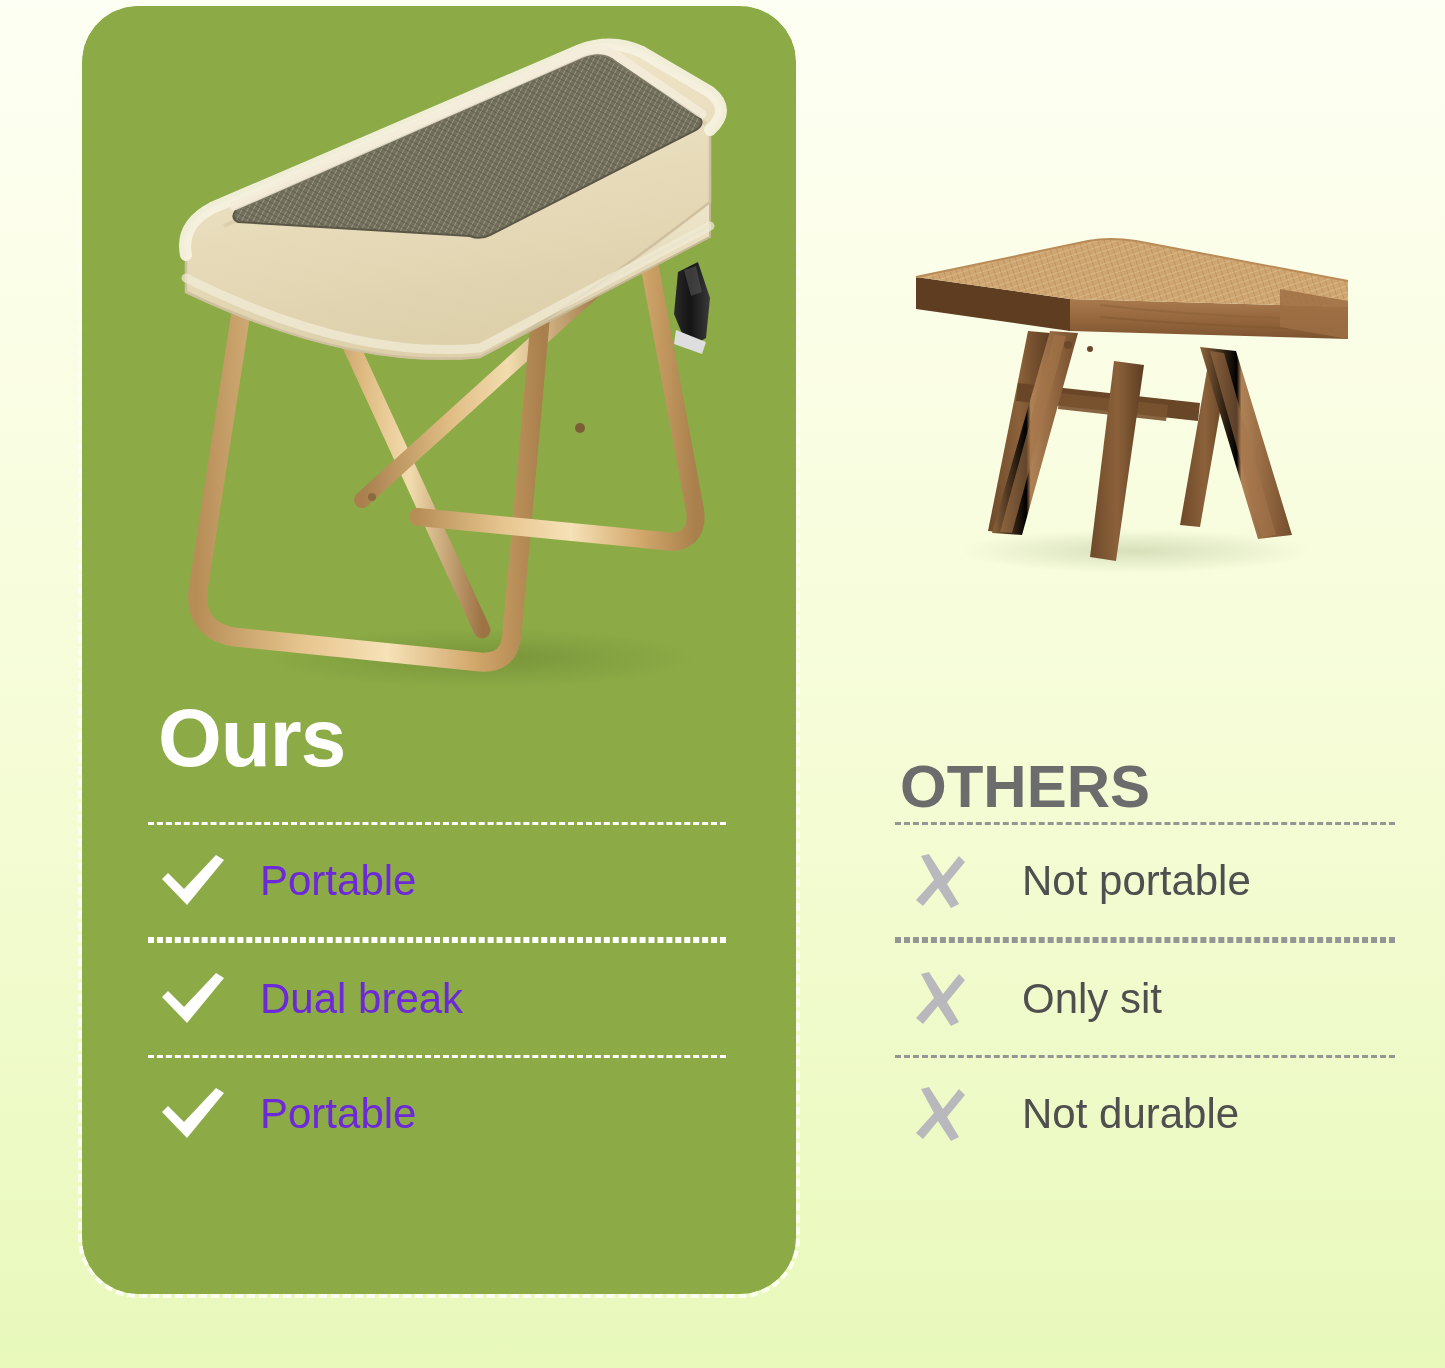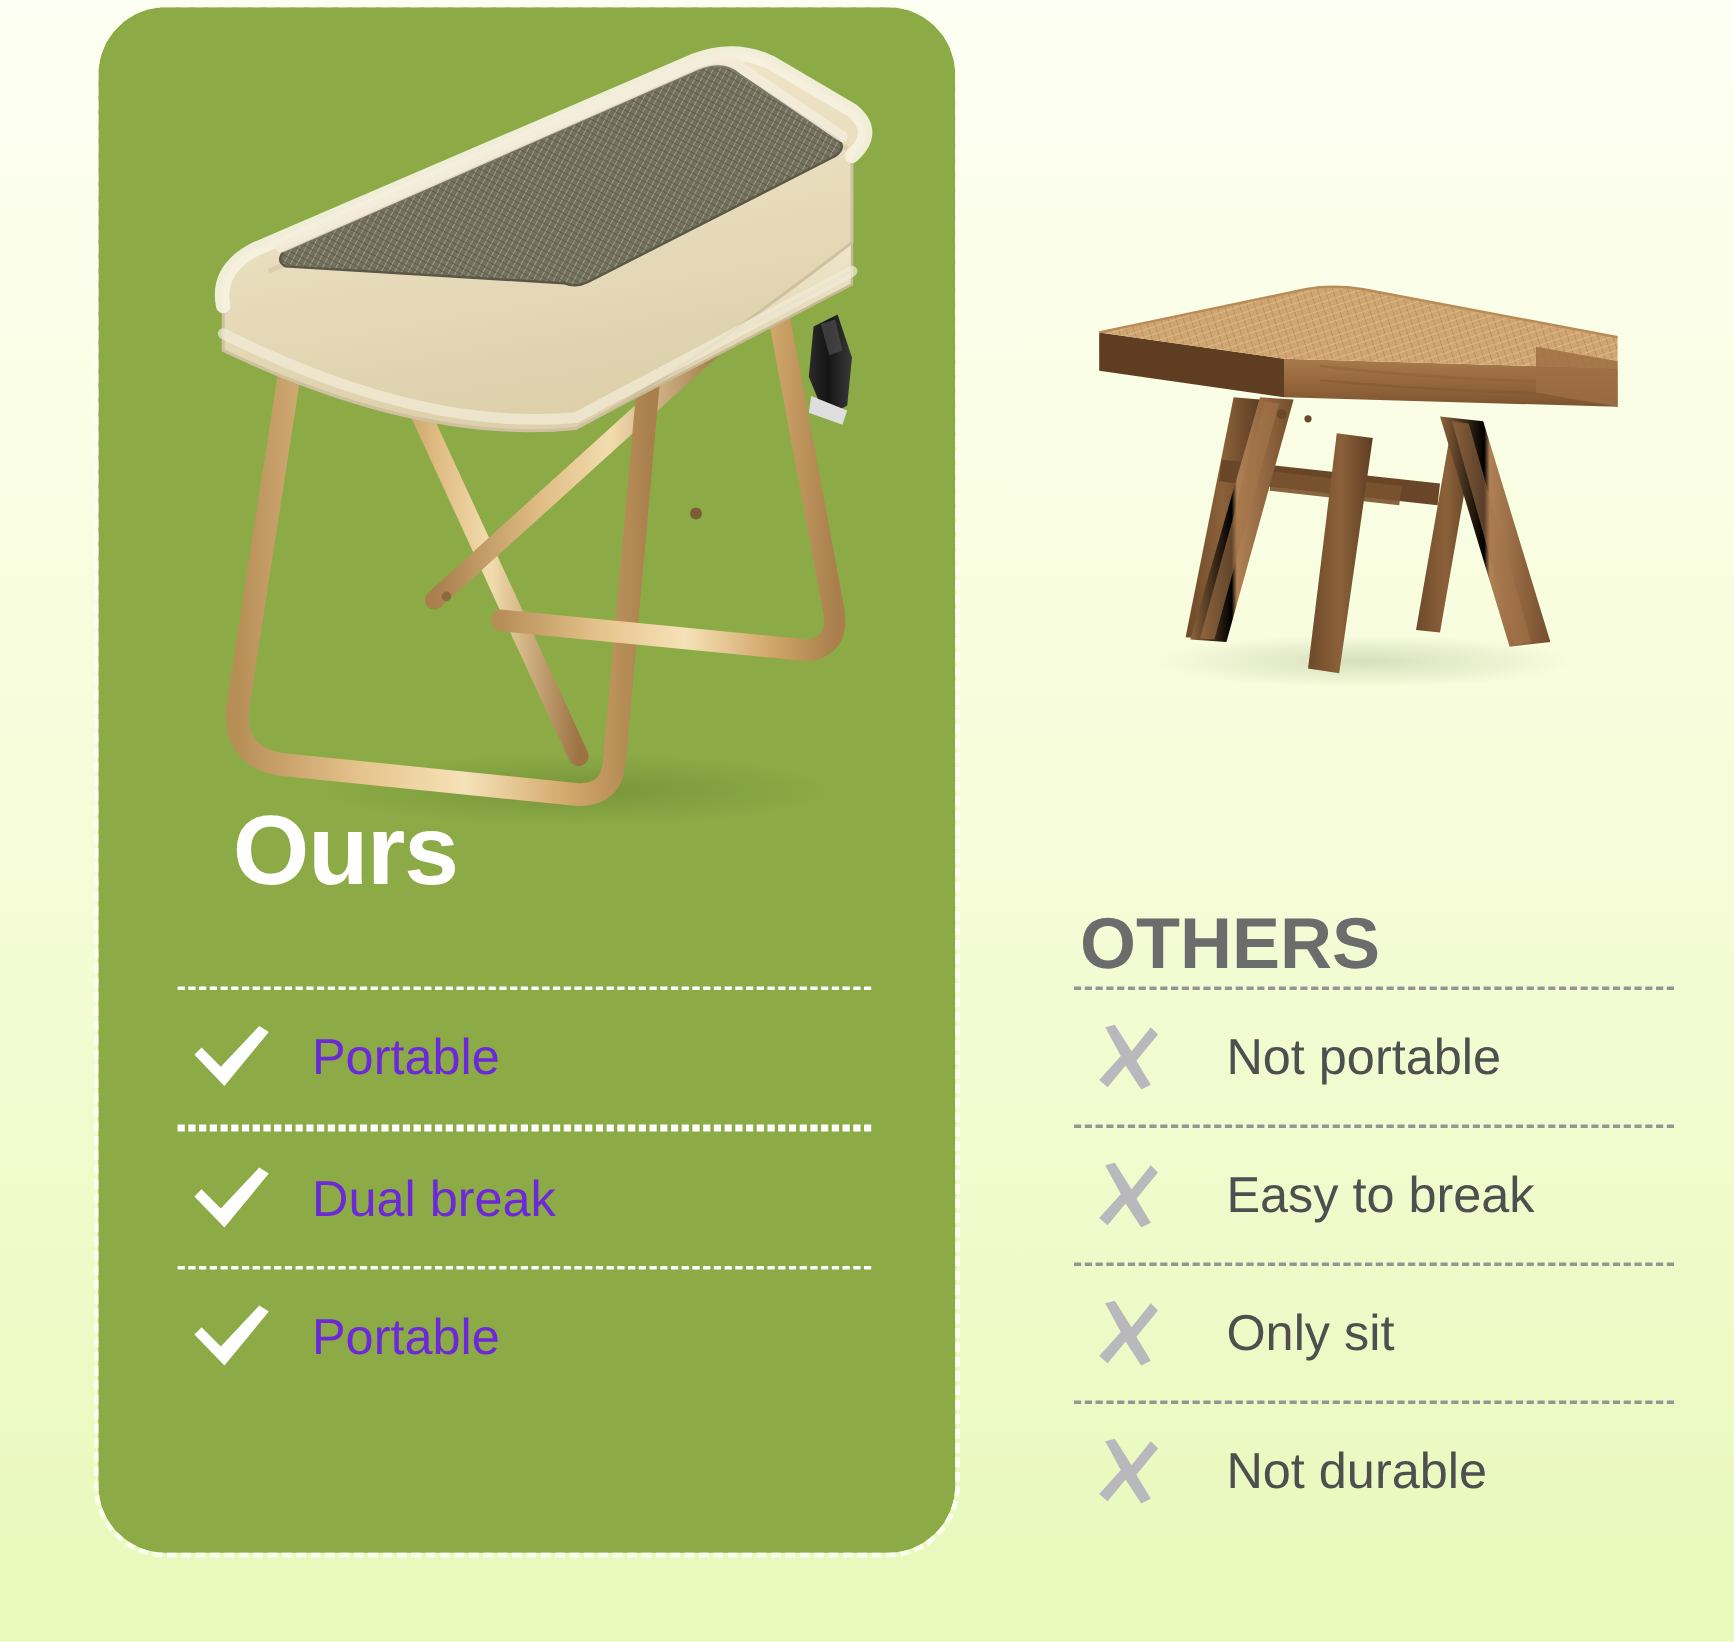--- a/index.html
+++ b/index.html
@@ -53,27 +53,26 @@
     left: 900px;
     top: 235px;
     width: 460px;
     height: 360px;
   }
 
   
   #ours-title {
     position: absolute;
     left: 158px;
-    top: 669px;
+    top: 697px;
     font-size: 82px;
     font-weight: bold;
     color: #ffffff;
     letter-spacing: -1px;
     line-height: 1;
-    margin-left: 36px;
   }
 
   #others-title {
     position: absolute;
     left: 900px;
     top: 757px;
     font-size: 60px;
     font-weight: bold;
     color: #6c6c6c;
     letter-spacing: 0px;
@@ -346,42 +345,34 @@
   <div class="feature-row">
     <span class="icon-slot">
       <svg width="54" height="54" viewBox="0 0 54 54" xmlns="http://www.w3.org/2000/svg">
         <path d="M 8 2 L 16 0 L 30 22 L 46 2 L 52 8 L 34 30 L 46 50 L 38 54 L 25 34 L 10 52 L 3 46 L 21 26 Z" fill="#b8b8bd"></path>
       </svg>
     </span>
     <span class="feature-label label-dark">Not portable</span>
   </div>
 
   <div class="divider-gray"></div>
+
+  <div class="divider-gray"></div>
   <div class="feature-row">
     <span class="icon-slot">
       <svg width="54" height="54" viewBox="0 0 54 54" xmlns="http://www.w3.org/2000/svg">
         <path d="M 8 2 L 16 0 L 30 22 L 46 2 L 52 8 L 34 30 L 46 50 L 38 54 L 25 34 L 10 52 L 3 46 L 21 26 Z" fill="#b8b8bd"></path>
       </svg>
     </span>
-    <span class="feature-label label-dark">Easy to break</span>
+    <span class="feature-label label-dark">Only sit</span>
   </div>
 
   <div class="divider-gray"></div>
   <div class="feature-row">
     <span class="icon-slot">
       <svg width="54" height="54" viewBox="0 0 54 54" xmlns="http://www.w3.org/2000/svg">
         <path d="M 8 2 L 16 0 L 30 22 L 46 2 L 52 8 L 34 30 L 46 50 L 38 54 L 25 34 L 10 52 L 3 46 L 21 26 Z" fill="#b8b8bd"></path>
       </svg>
     </span>
-    <span class="feature-label label-dark">Only sit</span>
-  </div>
-
-  <div class="divider-gray"></div>
-  <div class="feature-row">
-    <span class="icon-slot">
-      <svg width="54" height="54" viewBox="0 0 54 54" xmlns="http://www.w3.org/2000/svg">
-        <path d="M 8 2 L 16 0 L 30 22 L 46 2 L 52 8 L 34 30 L 46 50 L 38 54 L 25 34 L 10 52 L 3 46 L 21 26 Z" fill="#b8b8bd"></path>
-      </svg>
-    </span>
     <span class="feature-label label-dark">Not durable</span>
   </div>
 
 </div>
 
 </body></html>

